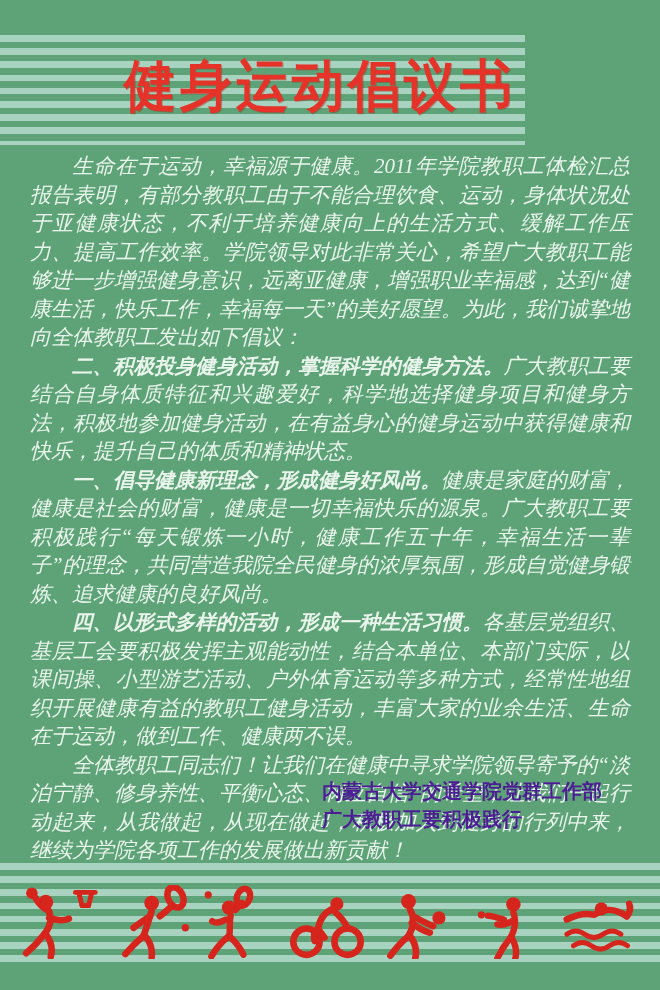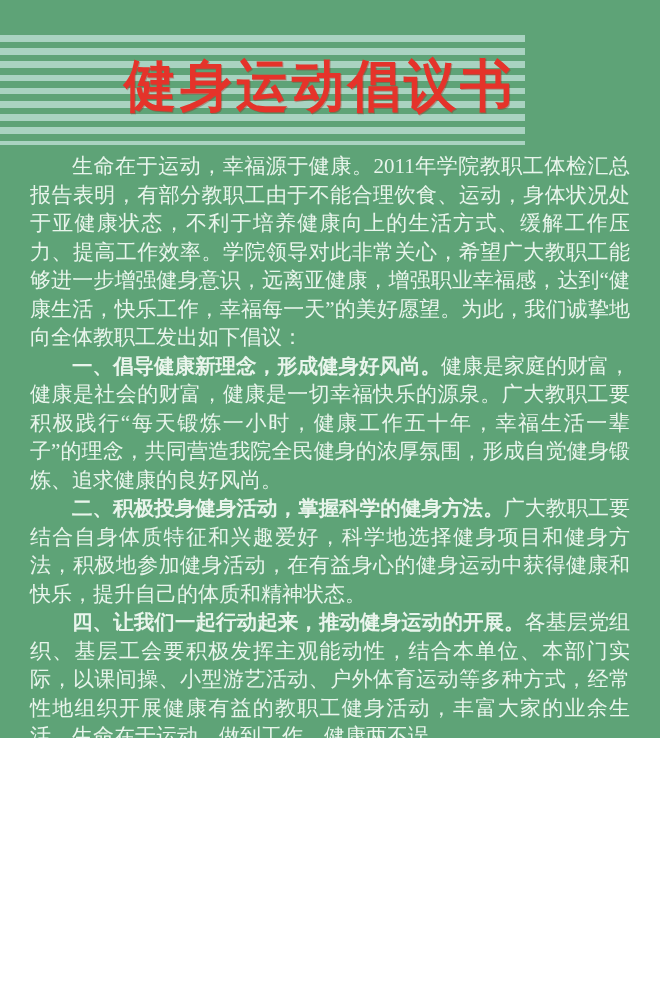--- a/index.html
+++ b/index.html
@@ -1,18 +1,18 @@
 <!DOCTYPE html>
 <html><head>
 <meta charset="utf-8">
 <style>
   html,body{margin:0;padding:0;}
   .poster{
     position:relative;
-    width:660px;height:738px;
+    width:660px;height:990px;
     background:#5ea377;
     overflow:hidden;
     font-family:"Liberation Serif","DejaVu Serif",serif;
   }
   .stripe-band{
     position:absolute;
     background:repeating-linear-gradient(
       to bottom,
       #a9d3c1 0px, #a9d3c1 6.6px,
       rgba(0,0,0,0) 6.6px, rgba(0,0,0,0) 13.2px);
@@ -32,20 +32,21 @@
     text-shadow:1px 1px 0 rgba(150,30,20,.35);
     transform:scaleY(1.08);
   }
   .body-text{
     position:absolute;
     top:152px; left:30px; width:600px;
     color:#e9f5ec;
     font-size:21px;
     line-height:28.5px;
     text-align:justify;
+    font-style:italic;
   }
   .body-text p{
     margin:0;
     text-indent:2em;
   }
   .pt-head{
     font-weight:bold;
     font-family:"Liberation Sans","DejaVu Sans",sans-serif;
     font-size:20.5px;
   }
@@ -80,23 +81,23 @@
 <body>
 
 <div class="poster">
 
   <div class="stripe-band top-band"></div>
 
   <h1 class="poster-title">健身运动倡议书</h1>
 
   <section class="body-text">
     <p><span>生命在于运动，幸福源于健康。2011年学院教职工体检汇总报告表明，有部分教职工由于不能合理饮食、运动，身体状况处于亚健康状态，不利于培养健康向上的生活方式、缓解工作压力、提高工作效率。学院领导对此非常关心，希望广大教职工能够进一步增强健身意识，远离亚健康，增强职业幸福感，达到“健康生活，快乐工作，幸福每一天”的美好愿望。为此，我们诚挚地向全体教职工发出如下倡议：</span></p>
+    <p><span class="pt-head">二、积极投身健身活动，掌握科学的健身方法。</span><span>广大教职工要结合自身体质特征和兴趣爱好，科学地选择健身项目和健身方法，积极地参加健身活动，在有益身心的健身运动中获得健康和快乐，提升自己的体质和精神状态。</span></p>
     <p><span class="pt-head">一、倡导健康新理念，形成健身好风尚。</span><span>健康是家庭的财富，健康是社会的财富，健康是一切幸福快乐的源泉。广大教职工要积极践行“每天锻炼一小时，健康工作五十年，幸福生活一辈子”的理念，共同营造我院全民健身的浓厚氛围，形成自觉健身锻炼、追求健康的良好风尚。</span></p>
-    <p><span class="pt-head">二、积极投身健身活动，掌握科学的健身方法。</span><span>广大教职工要结合自身体质特征和兴趣爱好，科学地选择健身项目和健身方法，积极地参加健身活动，在有益身心的健身运动中获得健康和快乐，提升自己的体质和精神状态。</span></p>
-    <p><span class="pt-head">四、让我们一起行动起来，推动健身运动的开展。</span><span>各基层党组织、基层工会要积极发挥主观能动性，结合本单位、本部门实际，以课间操、小型游艺活动、户外体育运动等多种方式，经常性地组织开展健康有益的教职工健身活动，丰富大家的业余生活、生命在于运动，做到工作、健康两不误。</span></p>
+    <p><span class="pt-head">四、以形式多样的活动，形成一种生活习惯。</span><span>各基层党组织、基层工会要积极发挥主观能动性，结合本单位、本部门实际，以课间操、小型游艺活动、户外体育运动等多种方式，经常性地组织开展健康有益的教职工健身活动，丰富大家的业余生活、生命在于运动，做到工作、健康两不误。</span></p>
     <p><span>全体教职工同志们！让我们在健康中寻求学院领导寄予的“淡泊宁静、修身养性、平衡心态、树立自信”的希望；让我们一起行动起来，从我做起，从现在做起，积极加入到健身的行列中来，继续为学院各项工作的发展做出新贡献！</span></p>
   </section>
 
   <div class="signature">
     <div>内蒙古大学交通学院党群工作部</div>
     <div>广大教职工要积极践行</div>
   </div>
 
   <div class="stripe-band bottom-band"></div>
 

